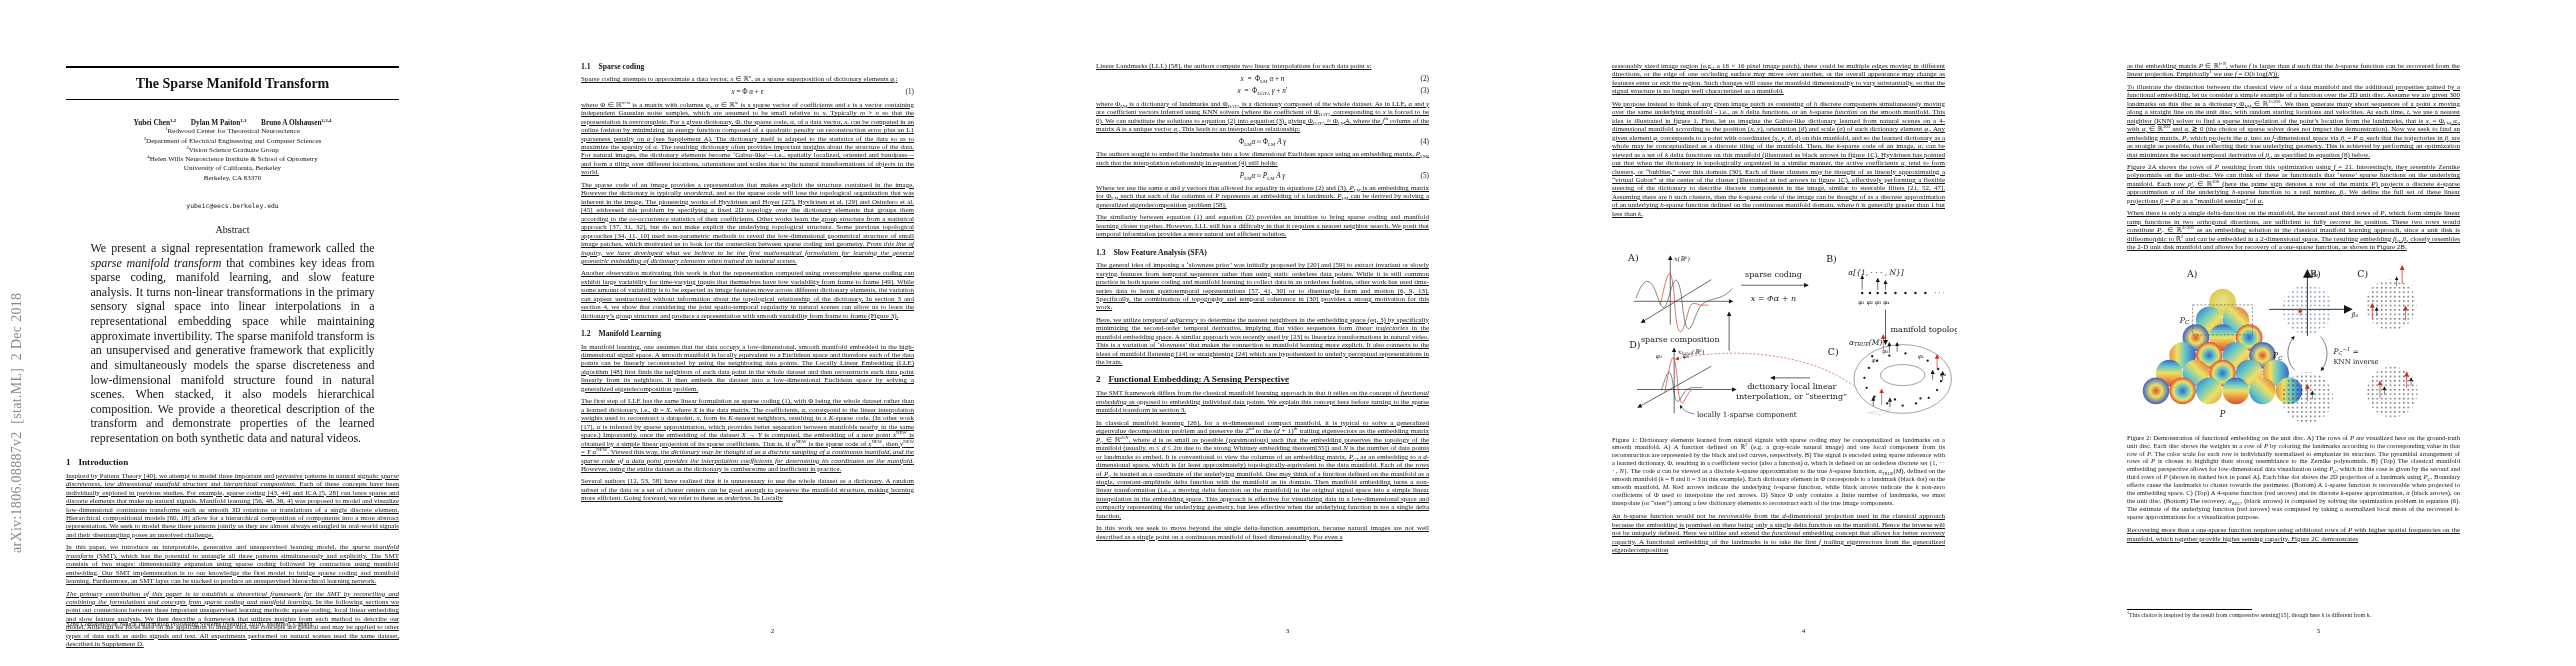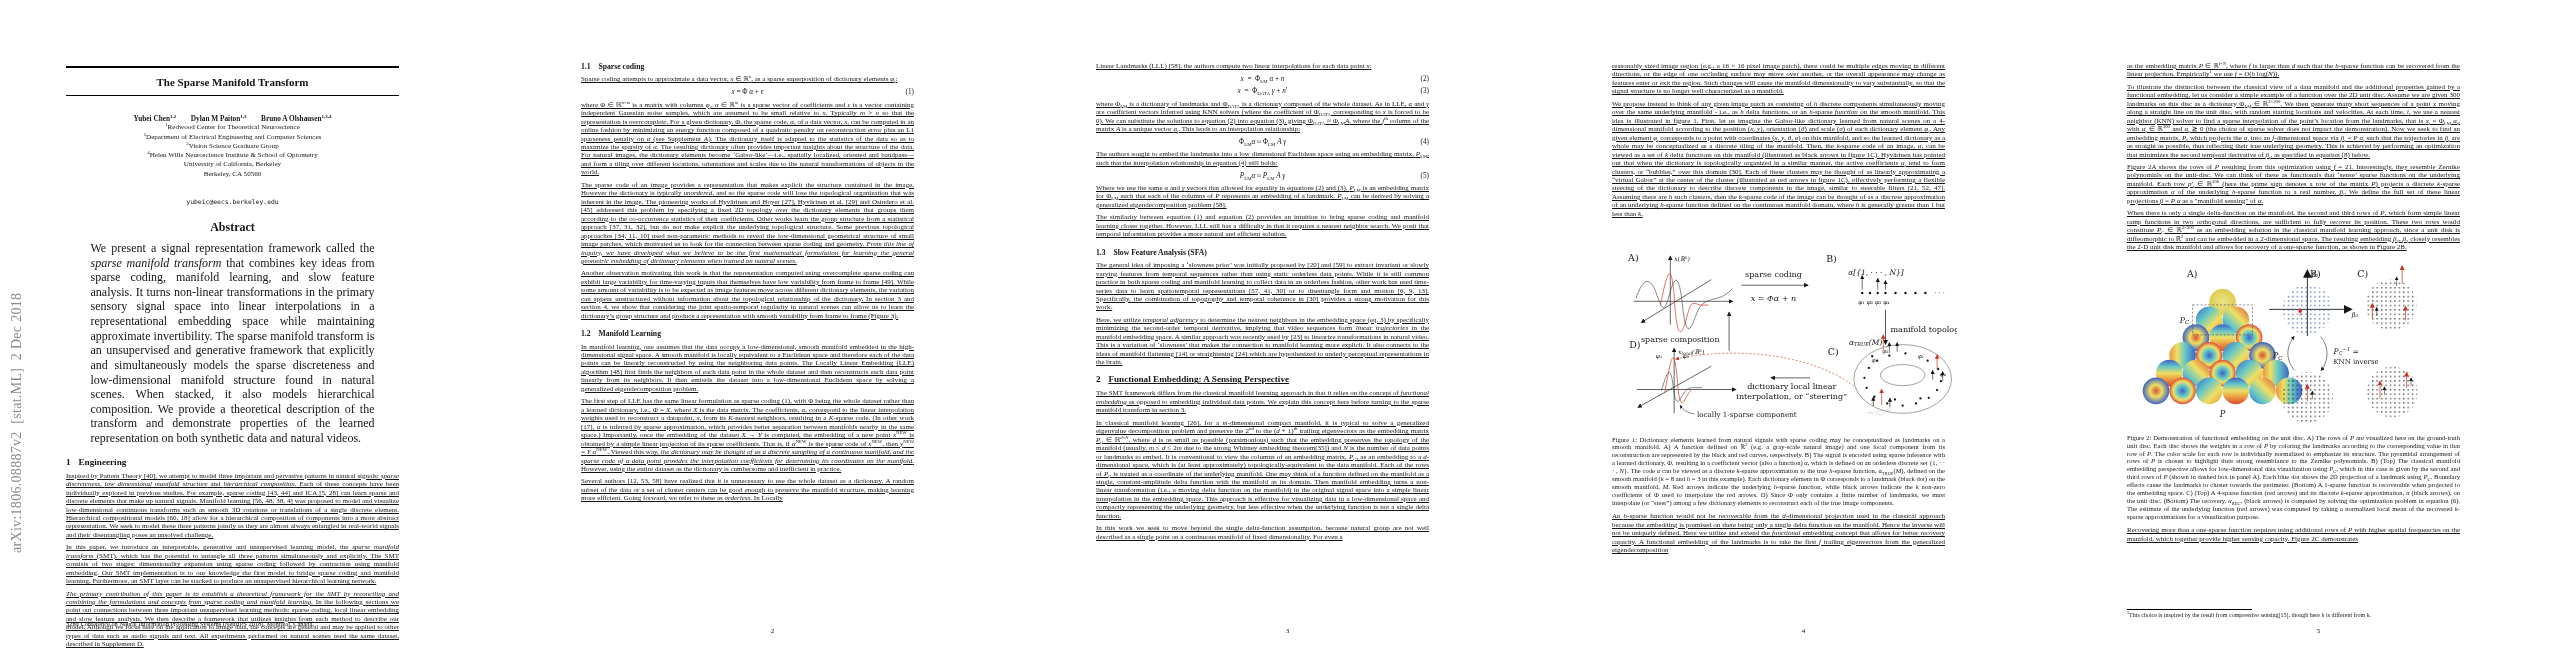--- a/index.html
+++ b/index.html
@@ -10,25 +10,25 @@
   .col { position:absolute; left:66px; width:333px; }
   .par { font-size:7px; line-height:1.21; text-align:justify; margin:0 0 3.9px 0;text-decoration:underline; }
   .h1 { font-size:9.2px; font-weight:bold; margin:11px 0 5px 0; }
   .h2 { font-size:7.7px; font-weight:bold; margin:9px 0 4.4px 0; }
   .hnum { display:inline-block; margin-right:7.8px; }
   .eqrow { position:relative; text-align:center; font-size:7.2px; margin:4.4px 0; }
   .eqrow .eqnum { position:absolute; right:0; top:0; font-style:normal; }
   sup,sub { font-size:68%; line-height:0; }
   .rule-thick { height:2.2px; background:#000; }
   .rule-thin { height:0.8px; background:#000; }
-  .title { font-size:11px; font-weight:bold; text-align:center; margin:7.8px 0 6.7px 0; }
+  .title { font-size:14px; font-weight:bold; text-align:center; margin:7.8px 0 6.7px 0; }
   .authors { text-align:center; font-weight:bold; font-size:7.3px; margin-top:19px; }
   .affil { text-align:center; font-size:7.1px; line-height:1.3; }
   .email { text-align:center; font-family:"DejaVu Sans Mono", monospace; font-size:6.4px; margin-top:19px; }
-  .abs-head { text-align:center; font-weight:bold; font-size:12px; margin:14.5px 0 5.6px 0; }
+  .abs-head { text-align:center; font-weight:normal; font-size:10px; margin:14.5px 0 5.6px 0; }
   .abs-text { font-size:12px; line-height:1.22; text-align:justify; margin:0 24.5px; }
   .footer { position:absolute; left:66px; width:333px; bottom:40px; font-size:6.4px; }
   .pgnum { position:absolute; left:0; width:100%; bottom:32px; text-align:center; font-size:7.1px; }
   .caption { font-size:6.6px; line-height:1.2; text-align:justify; margin:3.3px 0 5.6px 0; }
   .figwrap { position:relative; margin:2.2px 0 1.1px 0; }
   .footnote { position:absolute; left:66px; width:333px; bottom:48px; font-size:6px; line-height:1.25; }
   .fnrule { width:125px; border-top:0.6px solid #000; margin-bottom:1.7px; }
   .arxiv-strip { position:absolute; left:9px; top:553px; transform:rotate(-90deg); transform-origin:0 0;
                  white-space:pre; color:#8a8a8a; font-size:14px; letter-spacing:0.3px; }
   svg text { font-family:"DejaVu Serif", serif; fill:#161616; }
@@ -43,25 +43,25 @@
     <div class="col" style="top:66px;">
       <div class="rule-thick"></div>
       <div class="title">The Sparse Manifold Transform</div>
       <div class="rule-thin"></div>
       <div class="authors">Yubei Chen<sup>1,2</sup>  Dylan M Paiton<sup>1,3</sup>  Bruno A Olshausen<sup>1,3,4</sup></div>
       <div class="affil"><sup>1</sup>Redwood Center for Theoretical Neuroscience</div>
       <div class="affil"><sup>2</sup>Department of Electrical Engineering and Computer Sciences</div>
       <div class="affil"><sup>3</sup>Vision Science Graduate Group</div>
       <div class="affil"><sup>4</sup>Helen Wills Neuroscience Institute &amp; School of Optometry</div>
       <div class="affil">University of California, Berkeley</div>
-      <div class="affil">Berkeley, CA 50560</div>
+      <div class="affil">Berkeley, CA 83370</div>
       <div class="email">yubeic@eecs.berkeley.edu</div>
       <div class="abs-head">Abstract</div>
       <div class="abs-text">We present a signal representation framework called the <i>sparse manifold transform</i> that combines key ideas from sparse coding, manifold learning, and slow feature analysis. It turns non-linear transformations in the primary sensory signal space into linear interpolations in a representational embedding space while maintaining approximate invertibility. The sparse manifold transform is an unsupervised and generative framework that explicitly and simultaneously models the sparse discreteness and low-dimensional manifold structure found in natural scenes. When stacked, it also models hierarchical composition. We provide a theoretical description of the transform and demonstrate properties of the learned representation on both synthetic data and natural videos.</div>
-      <div class="h1"><span class="hnum">1</span><span>Engineering</span></div>
+      <div class="h1"><span class="hnum">1</span><span>Introduction</span></div>
       <p class="par">Inspired by Pattern Theory [40], we attempt to model three important and pervasive patterns in natural signals: <i>sparse discreteness</i>, <i>low dimensional manifold structure</i> and <i>hierarchical composition</i>. Each of these concepts have been individually explored in previous studies. For example, sparse coding [43, 44] and ICA [5, 28] can learn sparse and discrete elements that make up natural signals. Manifold learning [56, 48, 38, 4] was proposed to model and visualize low-dimensional continuous transforms such as smooth 3D rotations or translations of a single discrete element. Hierarchical compositional models [60, 18] allow for a hierarchical composition of components into a more abstract representation. We seek to model these three patterns jointly as they are almost always entangled in real-world signals and their disentangling poses an unsolved challenge.</p>
       <p class="par">In this paper, we introduce an interpretable, generative and unsupervised learning model, the <i>sparse manifold transform</i> (SMT), which has the potential to untangle all three patterns simultaneously and explicitly. The SMT consists of two stages: dimensionality expansion using sparse coding followed by contraction using manifold embedding. Our SMT implementation is to our knowledge the first model to bridge sparse coding and manifold learning. Furthermore, an SMT layer can be stacked to produce an unsupervised hierarchical learning network.</p>
       <p class="par"><i>The primary contribution of this paper is to establish a theoretical framework for the SMT by reconciling and combining the formulations and concepts from sparse coding and manifold learning.</i> In the following sections we point out connections between three important unsupervised learning methods: sparse coding, local linear embedding and slow feature analysis. We then describe a framework that utilizes insights from each method to describe our model. Although we focus here on the application to image data, the concepts are general and may be applied to other types of data such as audio signals and text. All experiments performed on natural scenes used the same dataset, described in Supplement D.</p>
     </div>
     <div class="footer">32nd Conference on Neural Information Processing Systems (NeurIPS 2018), Montréal, Canada.</div>
   </section>
 
   <section class="page" id="page-2">
     <div class="col" style="top:62px;">
       <div class="h2" style="margin-top:0;"><span class="hnum">1.1</span><span>Sparse coding</span></div>
@@ -88,21 +88,21 @@
       <p class="par">The authors sought to embed the landmarks into a low dimensional Euclidean space using an embedding matrix, <i>P</i><sub>LM</sub>, such that the interpolation relationship in equation (4) still holds:</p>
       <div class="eqrow"><span><i>P</i><sub>LM</sub><i>α</i> ≈ <i>P</i><sub>LM</sub> <i>A γ</i></span><span class="eqnum">(5)</span></div>
       <p class="par">Where we use the same <i>α</i> and <i>γ</i> vectors that allowed for equality in equations (2) and (3). <i>P</i><sub>LM</sub> is an embedding matrix for Φ<sub>LM</sub> such that each of the columns of <i>P</i> represents an embedding of a landmark. <i>P</i><sub>LM</sub> can be derived by solving a generalized eigendecomposition problem [58].</p>
       <p class="par">The similarity between equation (1) and equation (2) provides an intuition to bring sparse coding and manifold learning closer together. However, LLL still has a difficulty in that it requires a nearest neighbor search. We posit that temporal information provides a more natural and efficient solution.</p>
       <div class="h2"><span class="hnum">1.3</span><span>Slow Feature Analysis (SFA)</span></div>
       <p class="par">The general idea of imposing a ‘slowness prior’ was initially proposed by [20] and [59] to extract invariant or slowly varying features from temporal sequences rather than using static orderless data points. While it is still common practice in both sparse coding and manifold learning to collect data in an orderless fashion, other work has used time-series data to learn spatiotemporal representations [57, 41, 30] or to disentangle form and motion [6, 9, 13]. Specifically, the combination of topography and temporal coherence in [30] provides a strong motivation for this work.</p>
       <p class="par">Here, we utilize <i>temporal adjacency</i> to determine the nearest neighbors in the embedding space (eq. 3) by specifically minimizing the second-order temporal derivative, implying that video sequences form <i>linear trajectories</i> in the manifold embedding space. A similar approach was recently used by [23] to linearize transformations in natural video. This is a variation of ‘slowness’ that makes the connection to manifold learning more explicit. It also connects to the ideas of manifold flattening [14] or straightening [24] which are hypothesized to underly perceptual representations in the brain.</p>
       <div class="h1" style="margin-top:7.8px;text-decoration:underline;"><span class="hnum">2</span><span>Functional Embedding: A Sensing Perspective</span></div>
       <p class="par">The SMT framework differs from the classical manifold learning approach in that it relies on the concept of <i>functional embedding</i> as opposed to embedding individual data points. We explain this concept here before turning to the sparse manifold transform in section 3.</p>
       <p class="par">In classical manifold learning [26], for a <i>m</i>-dimensional compact manifold, it is typical to solve a generalized eigenvalue decomposition problem and preserve the 2<sup>nd</sup> to the (<i>d</i> + 1)<sup>th</sup> trailing eigenvectors as the embedding matrix <i>P</i><sub>C</sub> ∈ ℝ<sup><i>d</i>×<i>N</i></sup>, where <i>d</i> is as small as possible (parsimonious) such that the embedding preserves the topology of the manifold (usually, <i>m</i> ≤ <i>d</i> ≤ 2<i>m</i> due to the strong Whitney embedding theorem[35]) and <i>N</i> is the number of data points or landmarks to embed. It is conventional to view the columns of an embedding matrix, <i>P</i><sub>C</sub>, as an embedding to a <i>d</i>-dimensional space, which is (at least approximately) topologically-equivalent to the data manifold. Each of the rows of <i>P</i><sub>C</sub> is treated as a coordinate of the underlying manifold. One may think of a function defined on the manifold as a single, constant-amplitude delta function with the manifold as its domain. Then manifold embedding turns a non-linear transformation (i.e., a moving delta function on the manifold) in the original signal space into a simple linear interpolation in the embedding space. This approach is effective for visualizing data in a low-dimensional space and compactly representing the underlying geometry, but less effective when the underlying function is not a single delta function.</p>
-      <p class="par">In this work we seek to move beyond the single delta-function assumption, because natural group are not well described as a single point on a continuous manifold of fixed dimensionality. For even a</p>
+      <p class="par">In this work we seek to move beyond the single delta-function assumption, because natural images are not well described as a single point on a continuous manifold of fixed dimensionality. For even a</p>
     </div>
     <div class="pgnum">3</div>
   </section>
 
   <section class="page" id="page-4">
     <div class="col" style="top:62px;">
       <p class="par">reasonably sized image region (e.g., a 16 × 16 pixel image patch), there could be multiple edges moving in different directions, or the edge of one occluding surface may move over another, or the overall appearance may change as features enter or exit the region. Such changes will cause the manifold dimensionality to vary substantially, so that the signal structure is no longer well characterized as a manifold.</p>
       <p class="par">We propose instead to think of any given image patch as consisting of <i>h</i> discrete components simultaneously moving over the same underlying manifold - i.e., as <i>h</i> delta functions, or an <i>h</i>-sparse <i>function</i> on the smooth manifold. This idea is illustrated in figure 1. First, let us imagine the Gabor-like dictionary learned from natural scenes on a 4-dimensional manifold according to the position (<i>x</i>, <i>y</i>), orientation (<i>θ</i>) and scale (<i>σ</i>) of each dictionary element <i>φ<sub>i</sub></i>. Any given element <i>φ<sub>i</sub></i> corresponds to a point with coordinates (<i>x</i>, <i>y</i>, <i>θ</i>, <i>σ</i>) on this manifold, and so the learned dictionary as a whole may be conceptualized as a discrete tiling of the manifold. Then, the <i>k</i>-sparse code of an image, <i>α</i>, can be viewed as a set of <i>k</i> delta functions on this manifold (illustrated as black arrows in figure 1C). Hyvärinen has pointed out that when the dictionary is topologically organized in a similar manner, the active coefficients <i>α<sub>i</sub></i> tend to form clusters, or “bubbles,” over this domain [30]. Each of these clusters may be thought of as linearly approximating a “virtual Gabor” at the center of the cluster (illustrated as red arrows in figure 1C), effectively performing a flexible steering of the dictionary to describe discrete components in the image, similar to steerable filters [21, 52, 47]. Assuming there are <i>h</i> such clusters, then the <i>k</i>-sparse code of the image can be thought of as a discrete approximation of an underlying <i>h</i>-sparse function defined on the continuous manifold domain, where <i>h</i> is generally greater than 1 but less than <i>k</i>.</p>
 
       <div class="figwrap">

